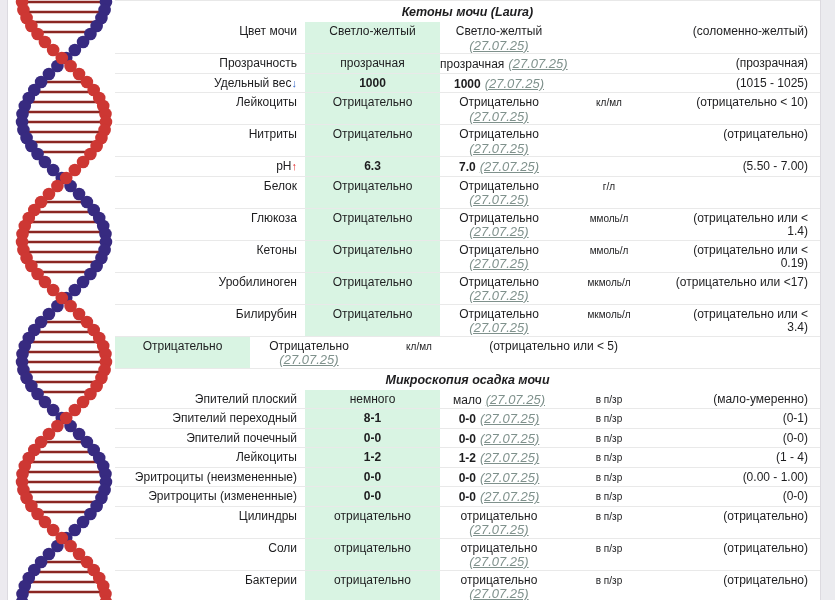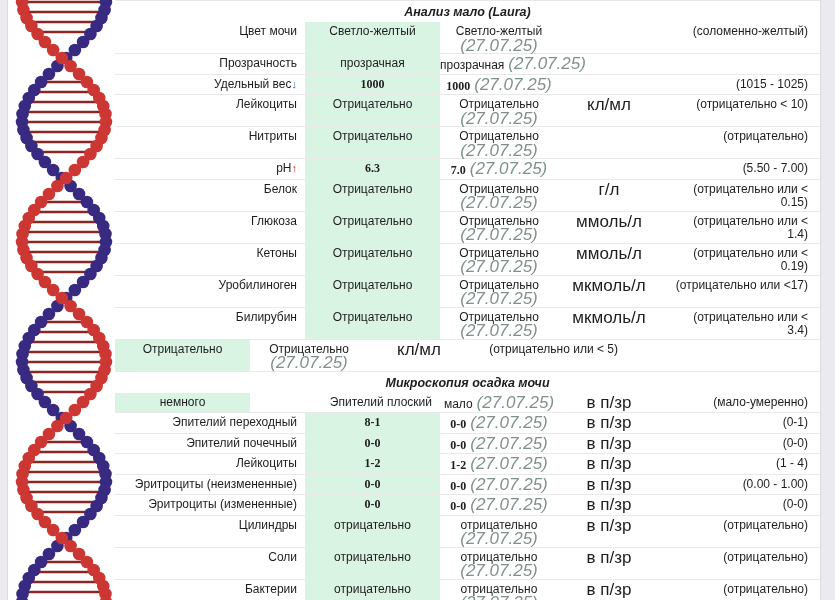--- a/index.html
+++ b/index.html
@@ -19,25 +19,25 @@
   .section-title { text-align:center; font-weight:bold; font-style:italic;
                    font-size:12.5px; padding:4px 0 3px 0; line-height:14px; }
 
   .row { display:flex; width:705px; border-bottom:1px solid #e9e9e9; min-height:19px; }
   .row.tall { min-height:30px; }
 
   .c { padding-top:3px; padding-bottom:1px; font-size:12px; line-height:13.5px; }
   .c.name { width:190px; display:flex; justify-content:flex-end; padding-left:3px; padding-right:8px; }
   .c.cur  { width:135px; text-align:center; background:var(--green, #d9f4e3); }
   .c.prev { width:118px; text-align:center; }
-  .c.unit { width:102px; text-align:center; font-size:17px; }
+  .c.unit { width:102px; text-align:center; font-size:10px; }
   .c.ref  { width:160px; text-align:right; padding-left:12px; padding-right:12px; }
 
-  .bold { font-weight:bold;font-family:Liberation Serif, serif; }
-  .pd { font-style:italic; color:#7f918c; font-size:17px; }
+  .bold { font-weight:bold; }
+  .pd { font-style:italic; color:#7f918c; font-size:13px;text-decoration:underline; }
   .pd.below { display:block; }
   .pd.inline { margin-left:4px; }
   .trend { font-size:11px; font-weight:bold; line-height:13px; }
   .trend.up   { color:#e02b2b; }
   .trend.down { color:#3668c9; }
 </style>
 </head>
 <body>
 
 <div class="stage">
@@ -233,21 +233,21 @@
       <circle cx="64.57024753168972" cy="546" r="6.3" fill="#cd3733"></circle>
       <circle cx="73.0514538809026" cy="554" r="6.3" fill="#cd3733"></circle>
       <circle cx="80.87483947063117" cy="562" r="6.3" fill="#cd3733"></circle>
       <circle cx="87.69848480983501" cy="570" r="6.3" fill="#cd3733"></circle>
       <circle cx="93.22416385370781" cy="578" r="6.3" fill="#cd3733"></circle>
       <circle cx="97.21037791288248" cy="586" r="6.3" fill="#cd3733"></circle>
       <circle cx="99.48291030499578" cy="594" r="6.3" fill="#cd3733"></circle>
       <circle cx="99.94244045969211" cy="602" r="6.3" fill="#cd3733"></circle>
     </svg>
   <div class="report" id="report">
-      <div class="section-title">Анализ мало (Laura)</div>
+      <div class="section-title">Кетоны мочи (Laura)</div>
       <div class="row tall">
     <div class="c name">
       <span class="nm">Цвет мочи</span>
 
     </div>
     <div class="c cur">
       <span class="cv">Светло-желтый</span>
     </div>
     <div class="c prev">
       <span class="pv">Светло-желтый</span><span class="pd below">(27.07.25)</span>
@@ -260,20 +260,21 @@
       <span class="nm">Прозрачность</span>
 
     </div>
     <div class="c cur">
       <span class="cv">прозрачная</span>
     </div>
     <div class="c prev">
       <span class="pv">прозрачная</span><span class="pd inline">(27.07.25)</span>
     </div>
     <div class="c unit"></div>
+    <div class="c ref">(прозрачная)</div>
   </div>
       <div class="row">
     <div class="c name">
       <span class="nm">Удельный вес</span>
       <span class="trend down">↓</span>
     </div>
     <div class="c cur">
       <span class="cv bold">1000</span>
     </div>
     <div class="c prev">
@@ -329,21 +330,20 @@
       <span class="nm">Белок</span>
 
     </div>
     <div class="c cur">
       <span class="cv">Отрицательно</span>
     </div>
     <div class="c prev">
       <span class="pv">Отрицательно</span><span class="pd below">(27.07.25)</span>
     </div>
     <div class="c unit">г/л</div>
-    <div class="c ref">(отрицательно или &lt; 0.15)</div>
   </div>
       <div class="row tall">
     <div class="c name">
       <span class="nm">Глюкоза</span>
 
     </div>
     <div class="c cur">
       <span class="cv">Отрицательно</span>
     </div>
     <div class="c prev">
@@ -399,26 +399,26 @@
       <span class="cv">Отрицательно</span>
     </div>
     <div class="c prev">
       <span class="pv">Отрицательно</span><span class="pd below">(27.07.25)</span>
     </div>
     <div class="c unit">кл/мл</div>
     <div class="c ref">(отрицательно или &lt; 5)</div>
   </div>
       <div class="section-title">Микроскопия осадка мочи</div>
       <div class="row">
+    <div class="c name">
+      <span class="nm">Эпителий плоский</span>
+
+    </div>
     <div class="c cur">
       <span class="cv">немного</span>
-    </div>
-    <div class="c name">
-      <span class="nm">Эпителий плоский</span>
-
     </div>
     <div class="c prev">
       <span class="pv">мало</span><span class="pd inline">(27.07.25)</span>
     </div>
     <div class="c unit">в п/зр</div>
     <div class="c ref">(мало-умеренно)</div>
   </div>
       <div class="row">
     <div class="c name">
       <span class="nm">Эпителий переходный</span>

